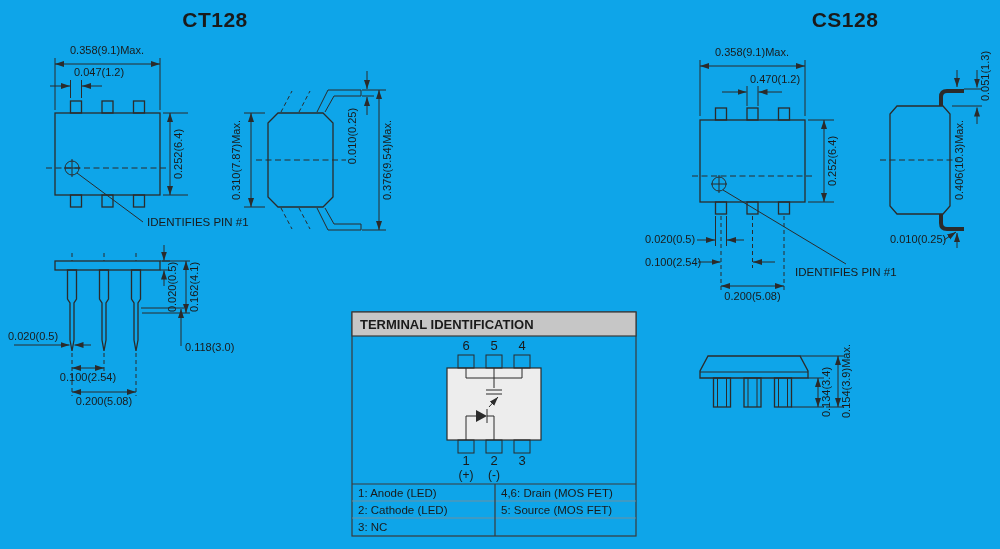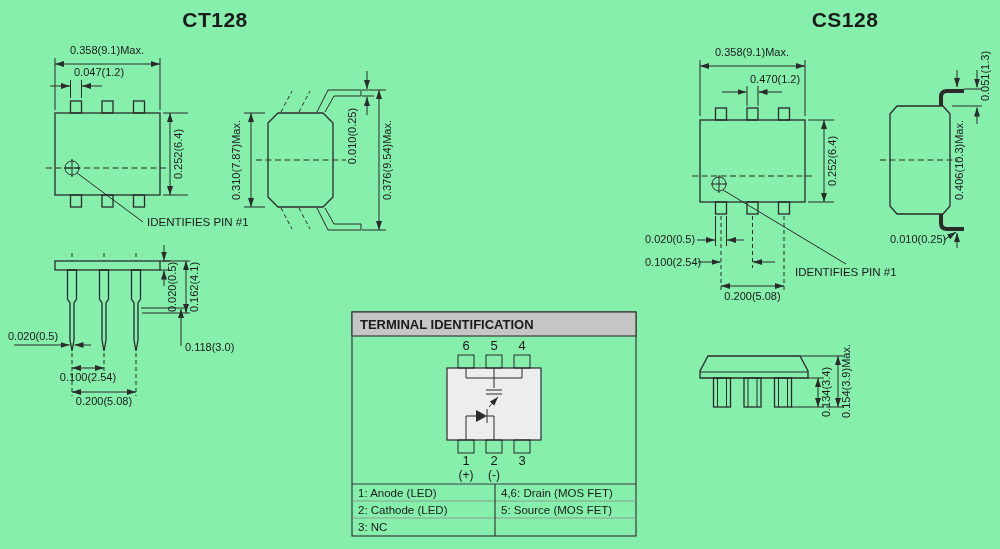--- a/index.html
+++ b/index.html
@@ -1,16 +1,16 @@
 <!DOCTYPE html>
 <html><head>
 <meta charset="utf-8">
 <style>
   html,body{margin:0;padding:0;background:#fff}
-  #stage{position:relative;width:1000px;height:549px;background:#86efac;overflow:hidden}
+  #stage{position:relative;width:1000px;height:549px;background:#0ea5e9;overflow:hidden}
   text{font-family:"Liberation Sans","DejaVu Sans",sans-serif;fill:#1a1a1a}
   .t-title{font-size:21px;font-weight:600;letter-spacing:.5px}
   .t-dim{font-size:11px}
   .t-label{font-size:11.5px}
   .t-pin{font-size:13px}
   .t-pol{font-size:12px}
   .t-head{font-size:13px;font-weight:bold}
   .t-legend{font-size:11.5px}
   .pln{stroke:#2b2b2b;stroke-width:1.3;fill:none}
   .dln{stroke:#2b2b2b;stroke-width:1;fill:none}

